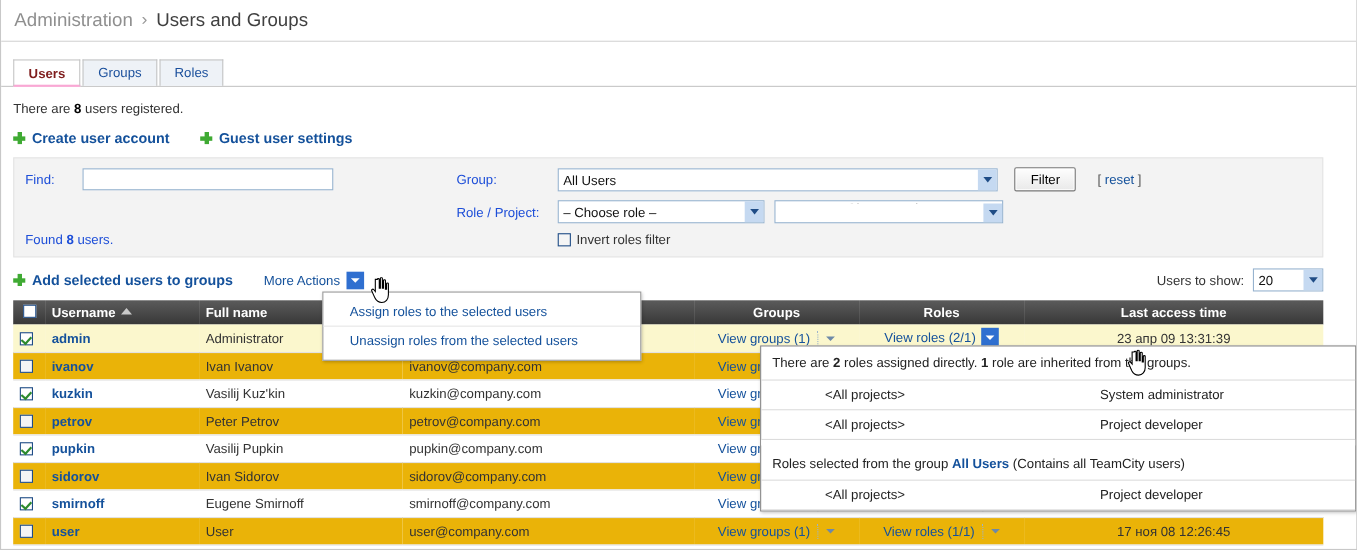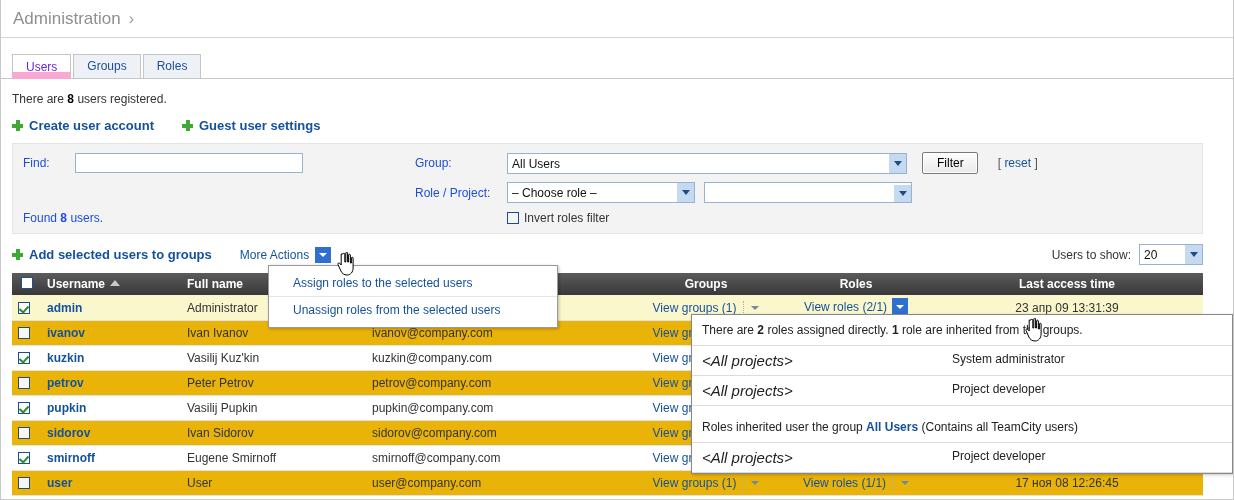--- a/index.html
+++ b/index.html
@@ -48,24 +48,25 @@
     margin-right: 2px;
     font-size: 12px;
     color: #1a4f9c;
     background: #eef2f7;
     border: 1px solid #c5c5c5;
     border-bottom: none;
     cursor: pointer;
   }
   .tab.active {
     background: #ffffff;
-    color: #6d28d9;
+    color: #7f1d1d;
     height: 25px; line-height: 24px;
     position: relative; top: 1px;
-    border-bottom: 7px solid #f9a8d4;
+    border-bottom: 2px solid #f9a8d4;
+    font-weight: bold;
   }
 
   
   .info-line {
     padding: 13px 0 0 11px;
     font-size: 12px;
     color: #333;
   }
   .info-line b { font-weight: bold; color: #000; }
 
@@ -275,21 +276,21 @@
     background: #2f6fd0;
     border-left: none;
     padding: 2px 4px 3px 4px;
     margin-left: 5px;
   }
   .dd-caret.active::after { border-top-color: #ffffff; }
 
   
   .menu-popup {
     position: absolute;
-    left: 267px; top: 265px;
+    left: 292px; top: 265px;
     width: 290px;
     background: #ffffff;
     border: 1px solid #9a9a9a;
     box-shadow: 1px 1px 3px rgba(0,0,0,0.25);
     z-index: 40;
     padding: 4px 0;
   }
   .menu-popup .mi {
     padding: 6px 10px 6px 24px;
     font-size: 12px;
@@ -315,23 +316,23 @@
     border-bottom: 1px solid #dcdcdc;
   }
   .roles-popup .rp-head b { font-weight: bold; }
   .roles-popup .rp-row {
     display: flex;
     padding: 6px 10px;
     border-bottom: 1px solid #dcdcdc;
   }
   .roles-popup .rp-proj {
     width: 250px;
-    font-style: italic;
-    font-size: 15px;
+    font-size: 12px;
     color: #222;
+    margin-left: 48px;
   }
   .roles-popup .rp-role { color: #222; }
   .roles-popup .rp-sub {
     padding: 9px 10px 8px 10px;
     color: #222;
     border-bottom: 1px solid #dcdcdc;
   }
   .roles-popup .rp-sub .grp { color: #14519b; font-weight: bold; }
   .rp-gap { height: 5px; background: #fff; }
 
@@ -344,20 +345,21 @@
   }
 </style>
 </head>
 <body>
 
 <div id="page">
 
   <div class="breadcrumb">
     <span class="crumb-root">Administration</span>
     <span class="crumb-sep">›</span>
+    <span class="crumb-current">Users and Groups</span>
   </div>
 
   <div class="tabs">
     <div class="tab active">Users</div>
     <div class="tab">Groups</div>
     <div class="tab">Roles</div>
   </div>
 
   <div class="info-line">
     <span>There are </span><b>8</b><span> users registered.</span>
@@ -534,21 +536,21 @@
     <div class="rp-row">
       <span class="rp-proj">&lt;All projects&gt;</span>
       <span class="rp-role">System administrator</span>
     </div>
     <div class="rp-row">
       <span class="rp-proj">&lt;All projects&gt;</span>
       <span class="rp-role">Project developer</span>
     </div>
     <div class="rp-gap"></div>
     <div class="rp-sub">
-      <span>Roles inherited user the group </span><span class="grp">All Users</span><span> (Contains all TeamCity users)</span>
+      <span>Roles selected from the group </span><span class="grp">All Users</span><span> (Contains all TeamCity users)</span>
     </div>
     <div class="rp-row">
       <span class="rp-proj">&lt;All projects&gt;</span>
       <span class="rp-role">Project developer</span>
     </div>
   </div>
 
   <svg class="cursor-hand" style="left:336px; top:252px;" viewBox="0 0 18 24">
     <path d="M6 2c0-1 1.8-1 1.8 0v8h1V1c0-1 1.8-1 1.8 0v9h1V3c0-1 1.8-1 1.8 0v8h1V6c0-1 1.7-1 1.7 0v10c0 4-2.5 7-6 7-3 0-5-1.5-6.2-4L1 12.5c-.6-1 .8-2.2 1.7-1.3L4.2 13V2z" fill="#fff" stroke="#000" stroke-width="1"></path>
   </svg>

